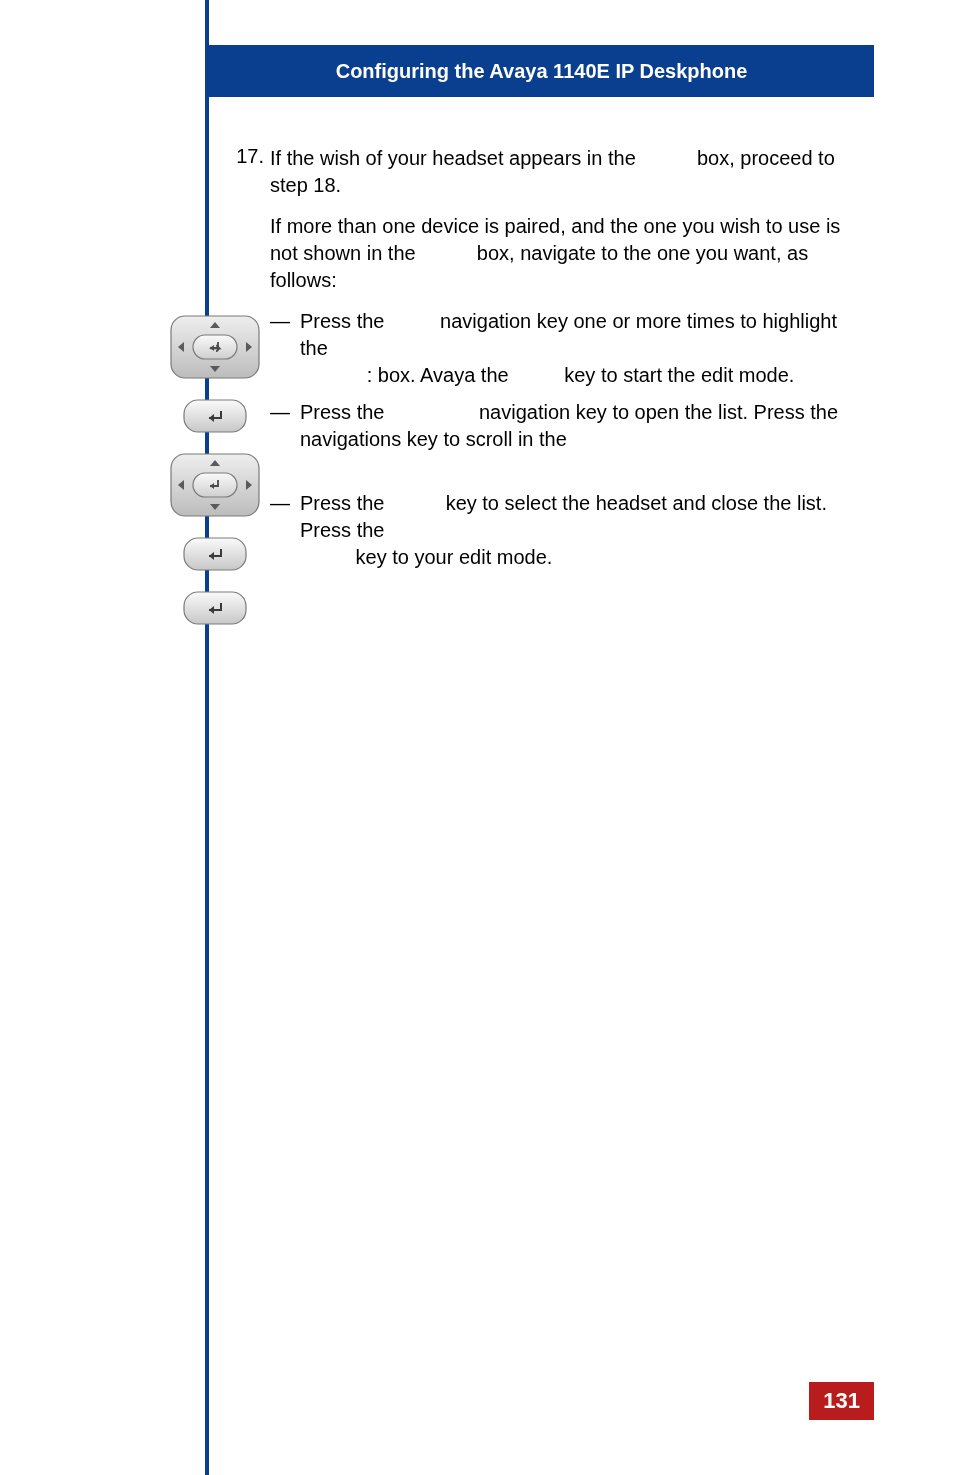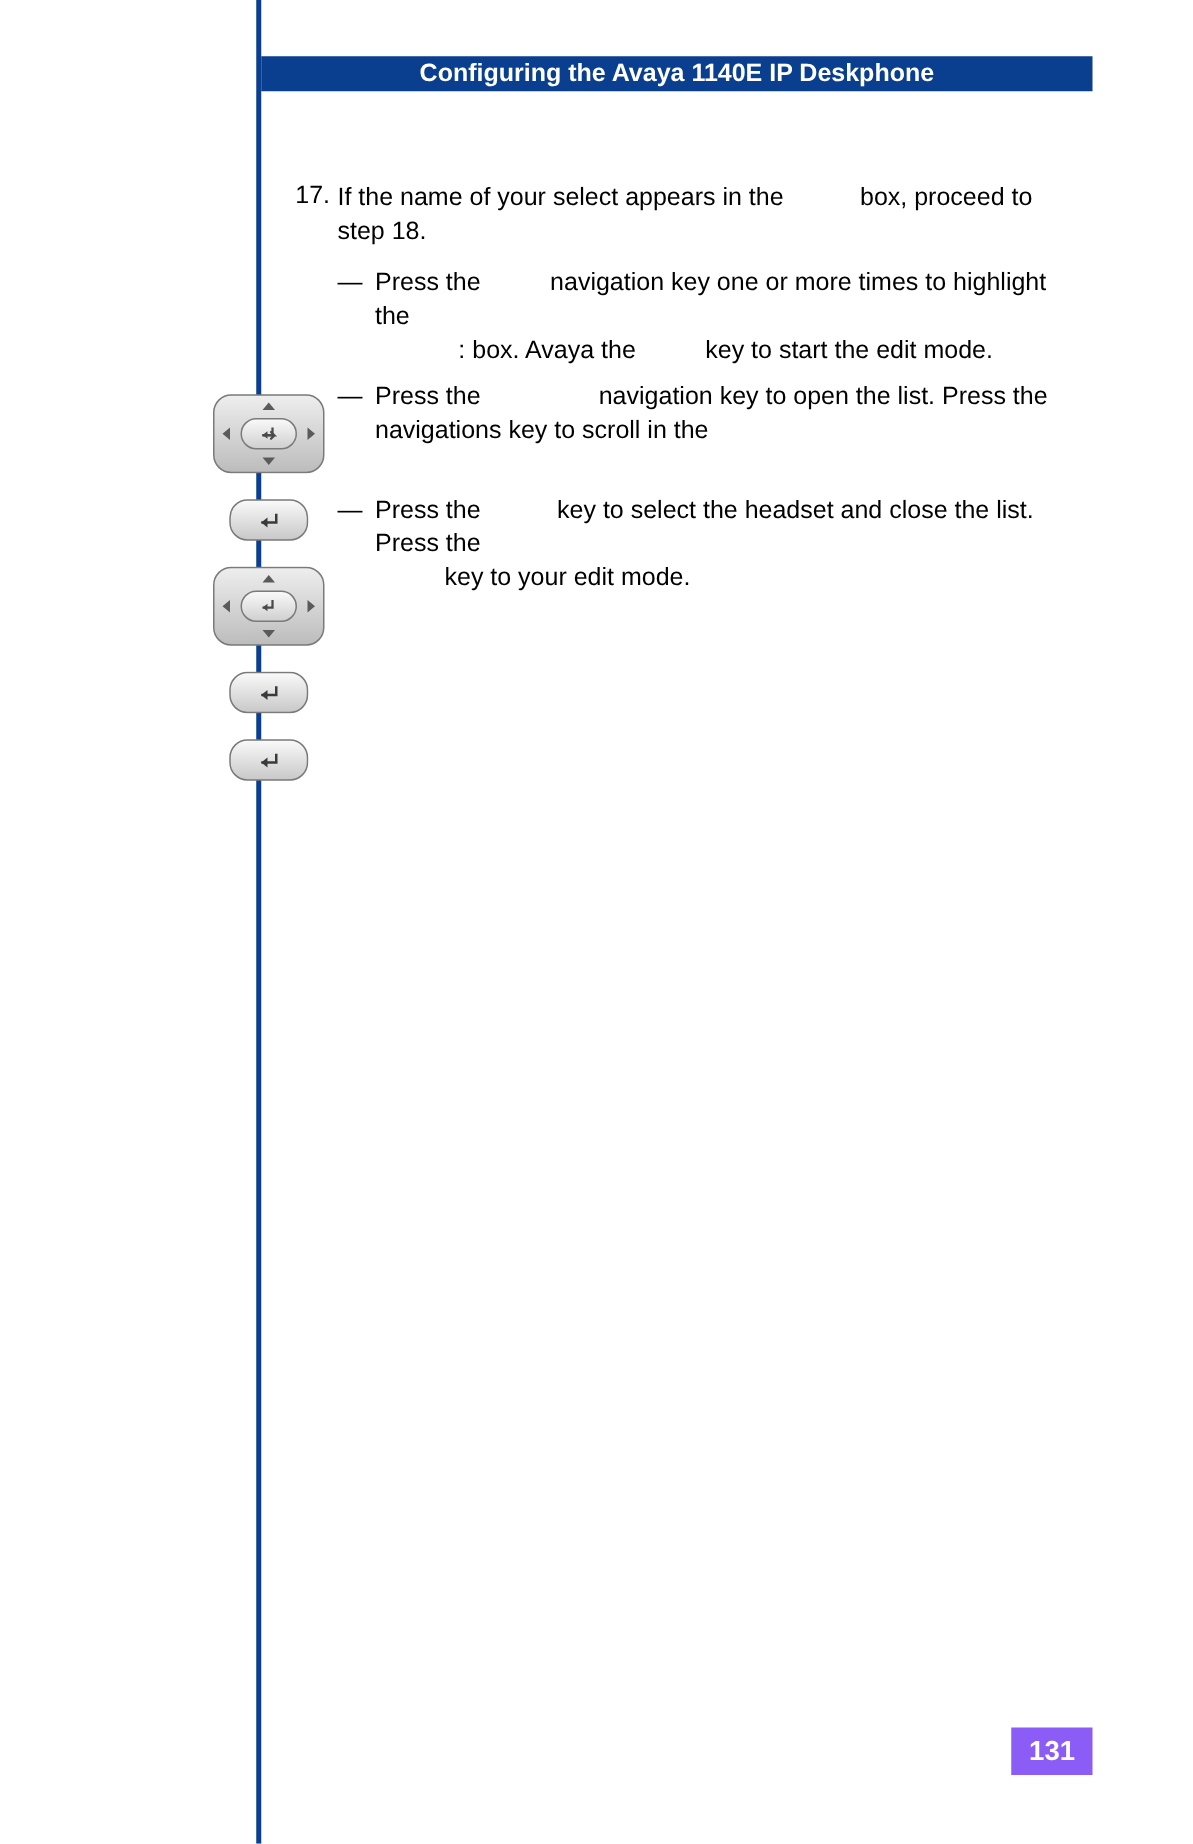--- a/index.html
+++ b/index.html
@@ -16,21 +16,21 @@
       top: 0;
       width: 4px;
       height: 100%;
       background: #0a3f8f;
     }
     .header-bar {
       position: absolute;
       left: 209px;
       top: 45px;
       right: 80px;
-      height: 28px;
+      height: 52px;
       background: #0a3f8f;
       display: flex;
       align-items: center;
       justify-content: center;
     }
     .header-text {
       color: #fff;
       font-size: 20px;
       font-weight: bold;
     }
@@ -64,21 +64,21 @@
       line-height: 1.35;
     }
     .para { margin-bottom: 14px; }
     .bullet-row { display: flex; margin-bottom: 10px; }
     .bullet-dash { width: 30px; flex-shrink: 0; }
     .bullet-text { flex: 1; }
     .page-number-box {
       position: absolute;
       right: 80px;
       bottom: 55px;
-      background: #8b5cf6;
+      background: #b91c1c;
       color: #fff;
       font-weight: bold;
       font-size: 22px;
       padding: 6px 14px;
     }
     .nav-cluster {
       width: 90px;
       height: 64px;
       position: relative;
     }
@@ -168,23 +168,28 @@
     </svg>
   </div>
 
 </div>
 
 <div class="content-area">
   <div class="step-row">
     <div class="step-num">17.</div>
     <div class="step-body">
       <div class="para">
-        <span>If the name of your select appears in the</span>
+        <span>If the wish of your headset appears in the</span>
         <span>&nbsp;&nbsp;&nbsp;&nbsp;&nbsp;&nbsp;&nbsp;&nbsp;&nbsp;</span>
         <span>box, proceed to step 18.</span>
+      </div>
+      <div class="para">
+        <span>If more than one device is paired, and the one you wish to use is not shown in the</span>
+        <span>&nbsp;&nbsp;&nbsp;&nbsp;&nbsp;&nbsp;&nbsp;&nbsp;&nbsp;</span>
+        <span>box, navigate to the one you want, as follows:</span>
       </div>
 
       <div class="bullet-row">
         <div class="bullet-dash">—</div>
         <div class="bullet-text">
           <span>Press the</span>
           <span>&nbsp;&nbsp;&nbsp;&nbsp;&nbsp;&nbsp;&nbsp;&nbsp;</span>
           <span>navigation key one or more times to highlight the</span>
           <span><br>&nbsp;&nbsp;&nbsp;&nbsp;&nbsp;&nbsp;&nbsp;&nbsp;&nbsp;&nbsp;&nbsp;</span>
           <span>: box. Avaya the</span>

